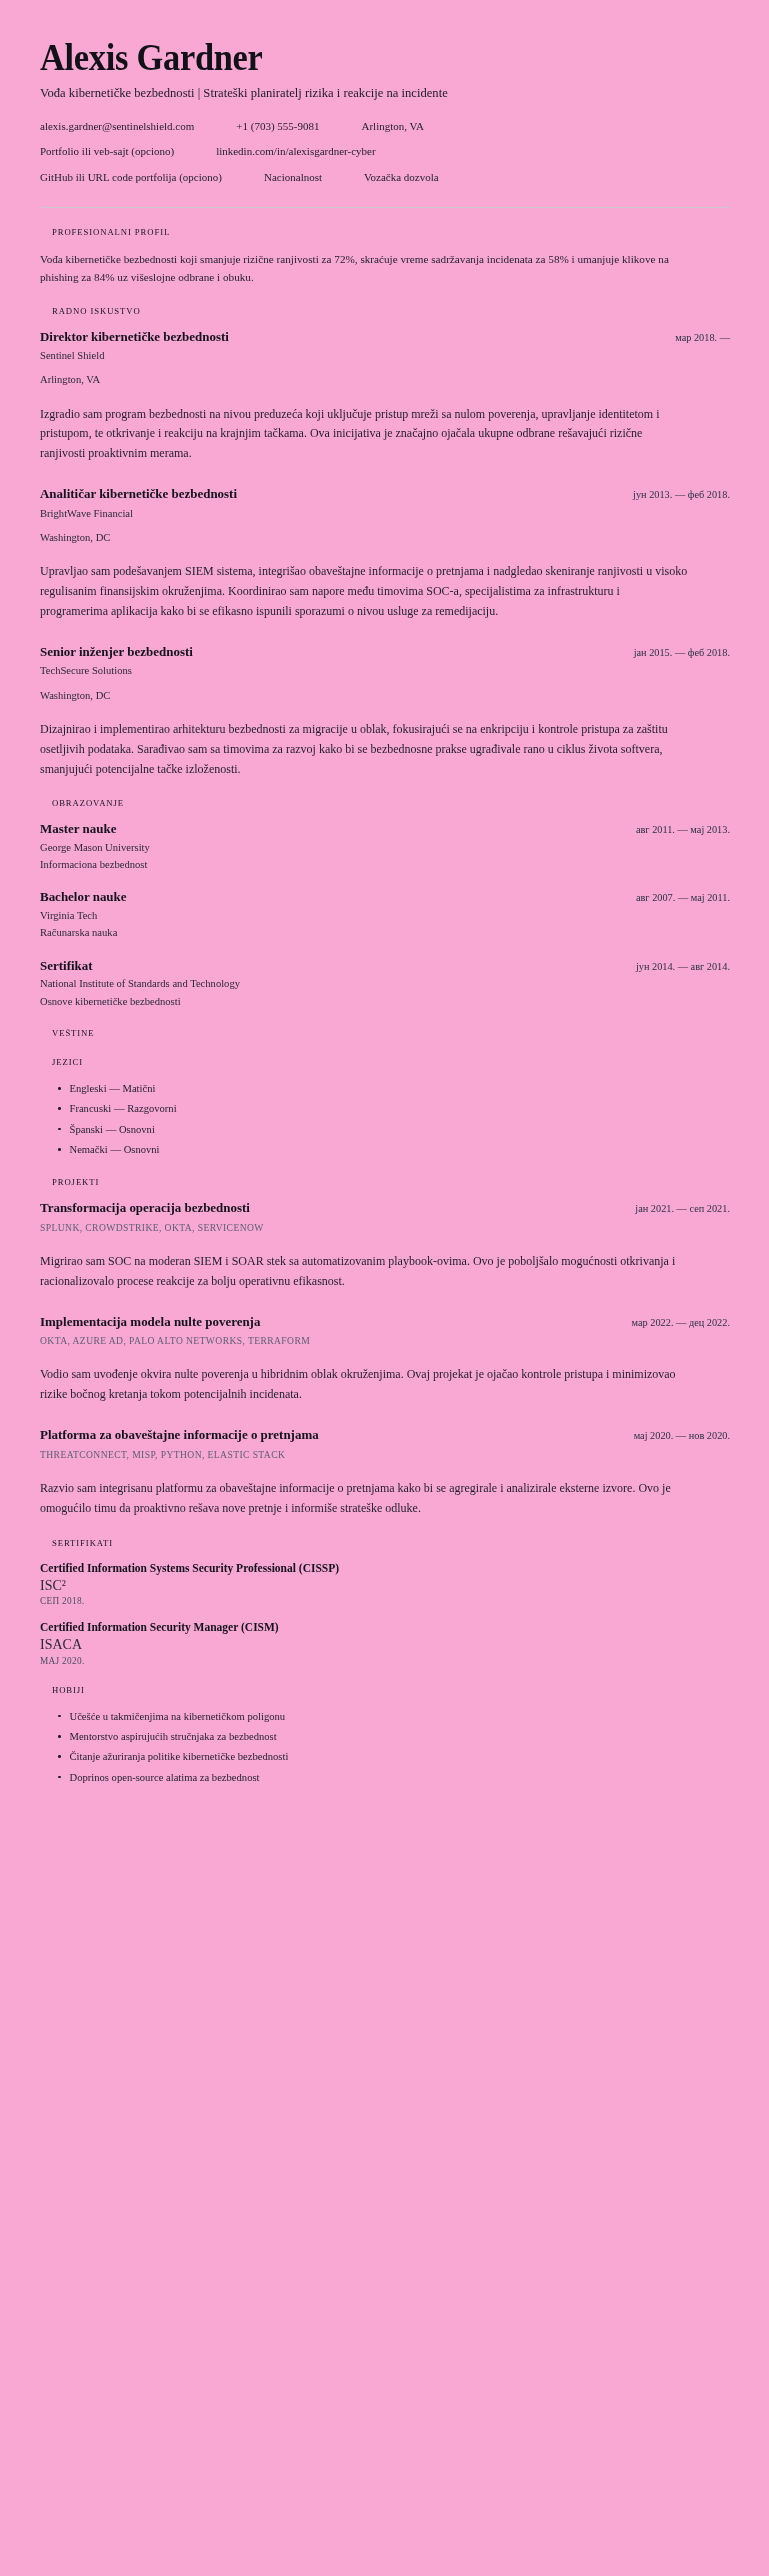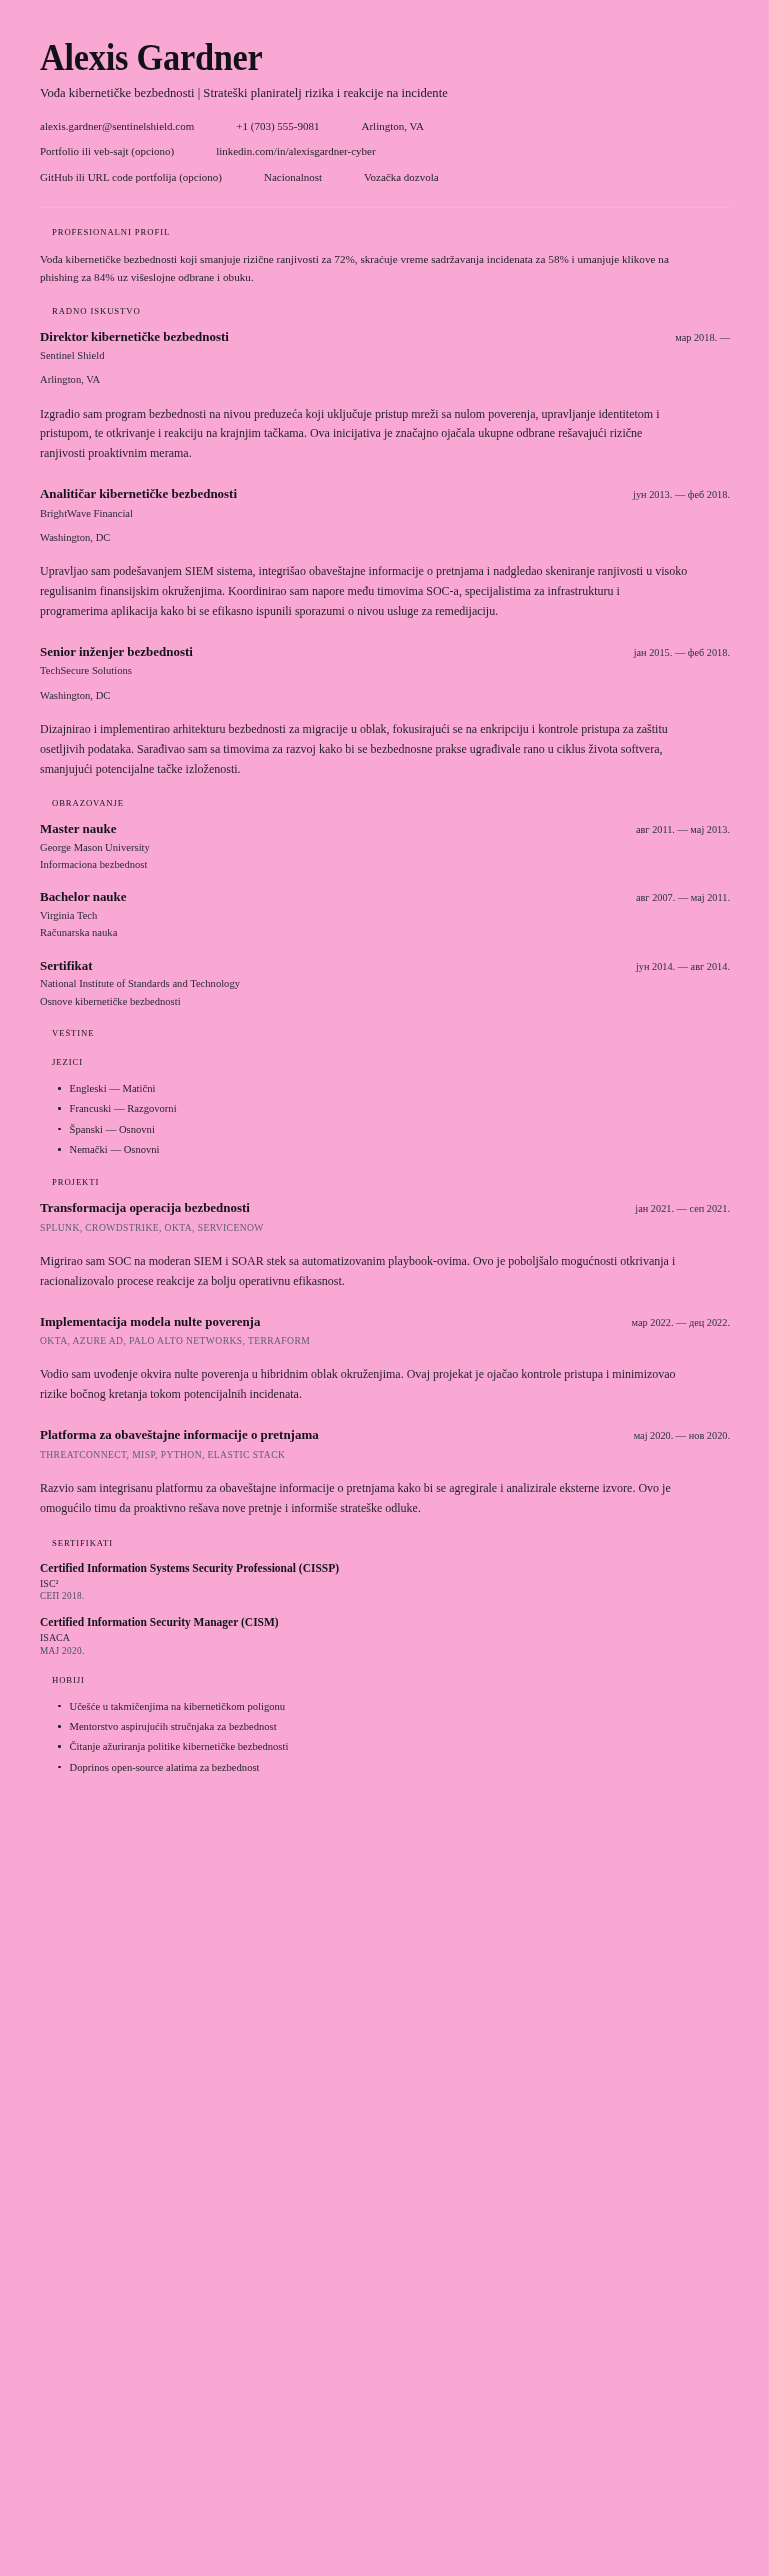--- a/index.html
+++ b/index.html
@@ -183,21 +183,21 @@
   
   .cert-entry { margin-bottom: 14px; }
   .cert-entry:last-child { margin-bottom: 0; }
   .cert-name {
     font-size: 11.5px;
     font-weight: 700;
     color: #13131d;
     line-height: 1.3;
   }
   .cert-issuer {
-    font-size: 10px;
+    font-size: 14px;
     color: #2a2a38;
     margin-top: 1.9px;
   }
   .cert-date {
     font-size: 9.3px;
     color: #4a4e60;
     letter-spacing: 0.3px;
     margin-top: 2.6px;
     text-transform: uppercase;
   }

